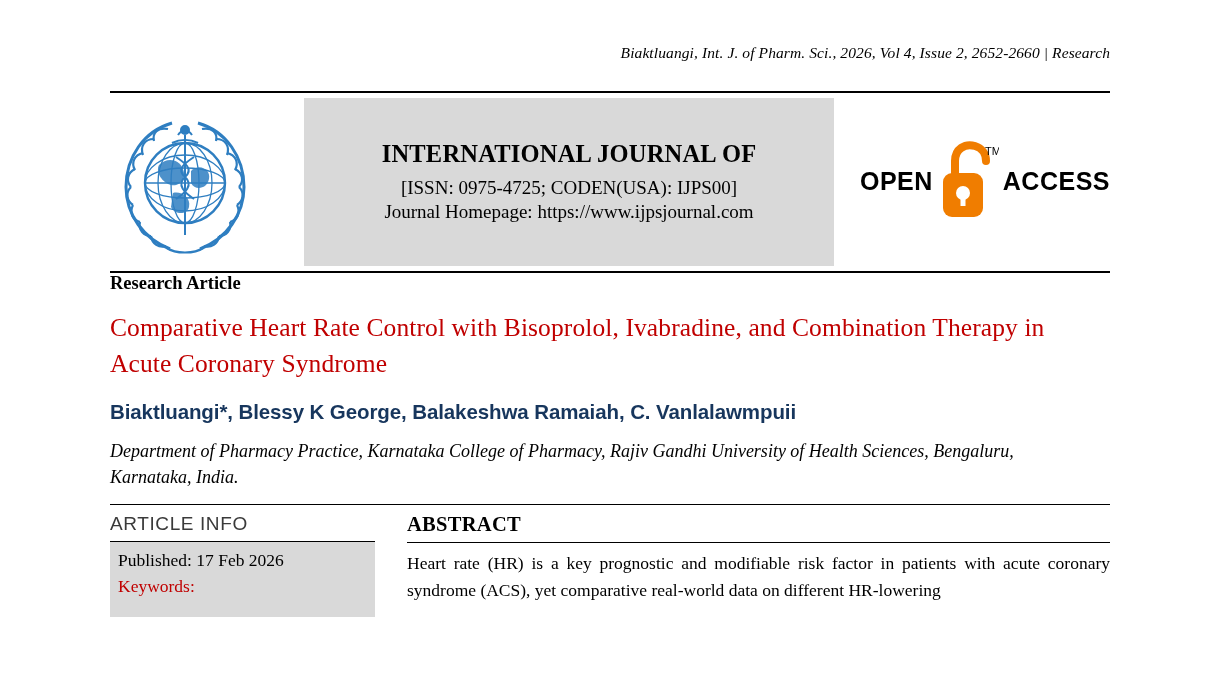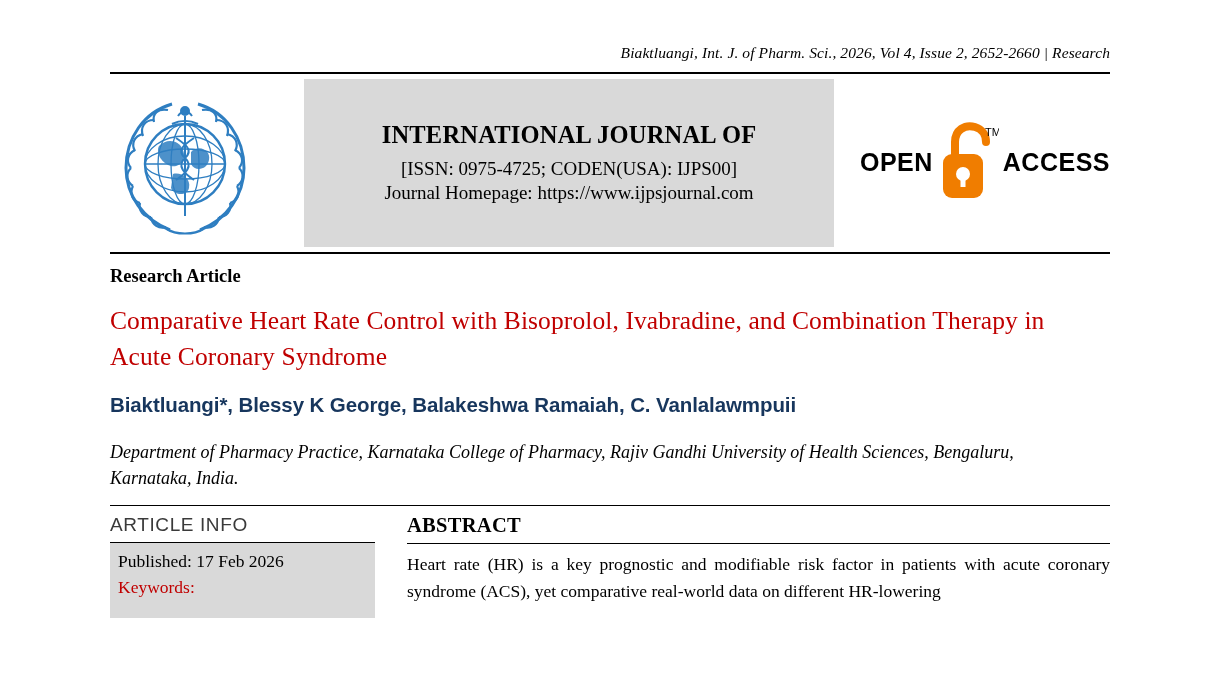--- a/index.html
+++ b/index.html
@@ -29,21 +29,21 @@
     text-align: right;
     font-style: italic;
     font-size: 15.5px;
     letter-spacing: 0.1px;
     color: #000;
     line-height: 1.2;
   }
 
   
   .masthead {
-    margin-top: 9px;
+    margin-top: 28px;
     border-top: 2.5px solid #000;
     border-bottom: 2.5px solid #000;
     height: 182px;
     display: flex;
     align-items: center;
     justify-content: space-between;
     box-sizing: border-box;
   }
   .logo-box {
     width: 150px;
@@ -98,42 +98,41 @@
     color: #000;
   }
   .oa-lock {
     position: relative;
     width: 62px;
     height: 86px;
   }
 
   
   .article-type {
-    margin-top: 12px;
     font-weight: bold;
     font-size: 18.5px;
   }
   .article-title {
     margin-top: 16px;
     color: #c00000;
     font-weight: normal;
     font-size: 25.5px;
     line-height: 1.42;
     letter-spacing: 0.1px;
   }
   .authors {
     margin-top: 18px;
     color: #17365d;
     font-family: "Liberation Sans", sans-serif;
     font-weight: bold;
     font-size: 20.5px;
     letter-spacing: -0.1px;
   }
   .affiliation {
-    margin-top: 22px;
+    margin-top: 14px;
     font-style: italic;
     font-size: 18px;
     line-height: 1.45;
     max-width: 930px;
   }
 
   
   .bottom {
     margin-top: 14px;
     border-top: 1.6px solid #000;

